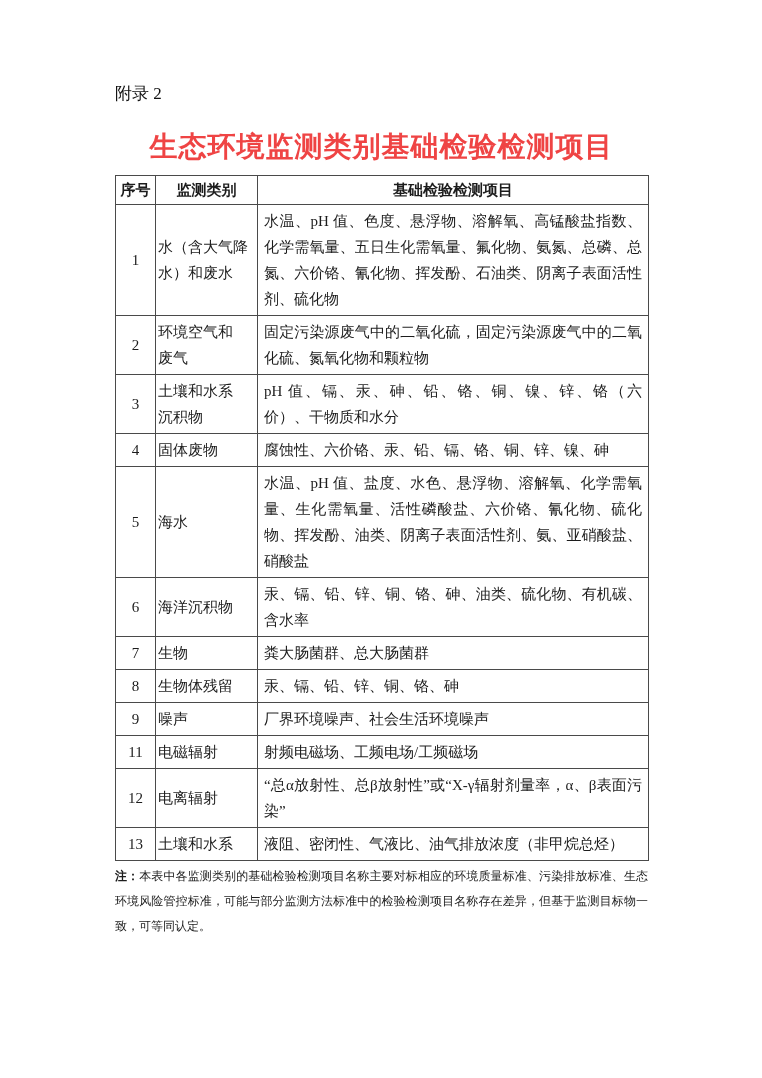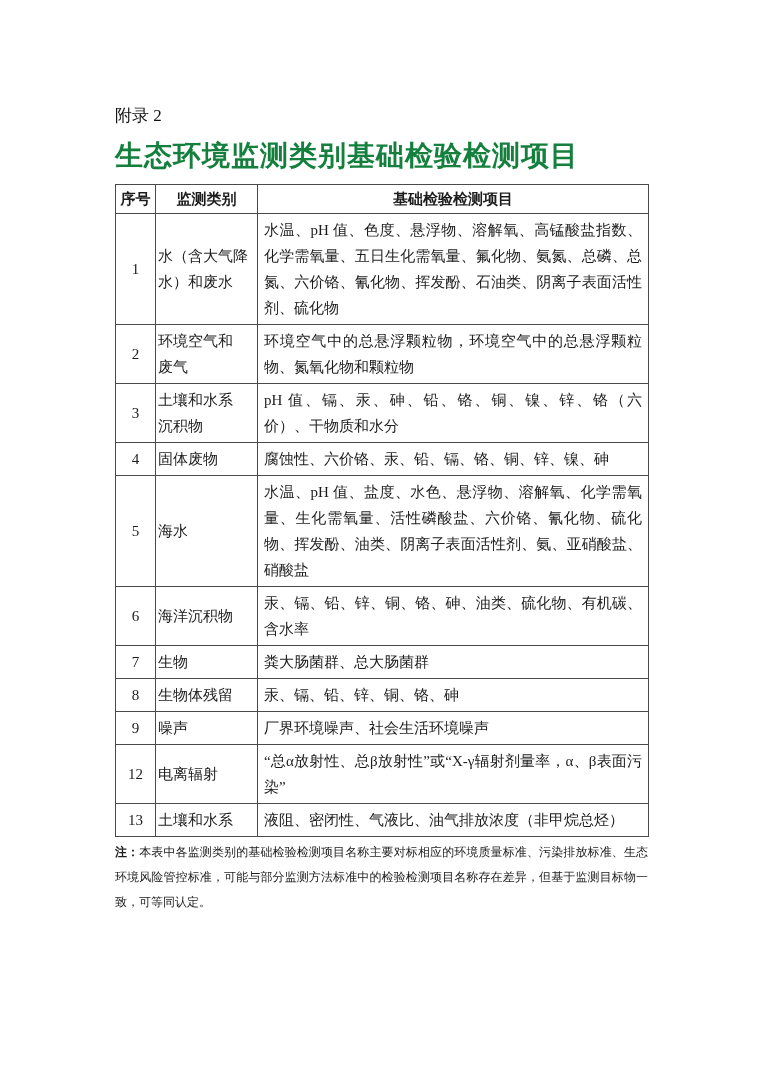--- a/index.html
+++ b/index.html
@@ -9,36 +9,36 @@
     width: 762px;
     height: 1078px;
     background: #ffffff;
     color: #1a1a1a;
     font-family: "Liberation Serif", "DejaVu Serif", serif;
     overflow: hidden;
   }
   .content {
     position: absolute;
     left: 115px;
-    top: 104px;
+    top: 82px;
     width: 533px;
   }
   .appendix-label {
     font-size: 17px;
     line-height: 24px;
     color: #111;
   }
   .doc-title {
-    margin-top: 10px;
+    margin-top: 23px;
     font-size: 28px;
     font-weight: bold;
     letter-spacing: 1px;
-    text-align: left;
+    text-align: center;
     line-height: 36px;
-    color: #15803d;
+    color: #ef4444;
     white-space: nowrap;
   }
   table.monitoring-table {
     margin-top: 10px;
     width: 533px;
     border-collapse: collapse;
     table-layout: fixed;
   }
   .monitoring-table th,
   .monitoring-table td {
@@ -105,21 +105,21 @@
         <tr>
           <td class="cell-serial">1</td>
           <td class="cell-category">水（含大气降
 水）和废水</td>
           <td class="cell-items">水温、pH 值、色度、悬浮物、溶解氧、高锰酸盐指数、化学需氧量、五日生化需氧量、氟化物、氨氮、总磷、总氮、六价铬、氰化物、挥发酚、石油类、阴离子表面活性剂、硫化物</td>
         </tr>
         <tr>
           <td class="cell-serial">2</td>
           <td class="cell-category">环境空气和
 废气</td>
-          <td class="cell-items">环境空气中的总悬浮颗粒物，环境空气中的总悬浮颗粒物、氮氧化物和颗粒物</td>
+          <td class="cell-items">固定污染源废气中的二氧化硫，固定污染源废气中的二氧化硫、氮氧化物和颗粒物</td>
         </tr>
         <tr>
           <td class="cell-serial">3</td>
           <td class="cell-category">土壤和水系
 沉积物</td>
           <td class="cell-items">pH 值、镉、汞、砷、铅、铬、铜、镍、锌、铬（六价）、干物质和水分</td>
         </tr>
         <tr>
           <td class="cell-serial">4</td>
           <td class="cell-category">固体废物</td>
@@ -144,20 +144,25 @@
           <td class="cell-serial">8</td>
           <td class="cell-category">生物体残留</td>
           <td class="cell-items">汞、镉、铅、锌、铜、铬、砷</td>
         </tr>
         <tr>
           <td class="cell-serial">9</td>
           <td class="cell-category">噪声</td>
           <td class="cell-items">厂界环境噪声、社会生活环境噪声</td>
         </tr>
         <tr>
+          <td class="cell-serial">11</td>
+          <td class="cell-category">电磁辐射</td>
+          <td class="cell-items">射频电磁场、工频电场/工频磁场</td>
+        </tr>
+        <tr>
           <td class="cell-serial">12</td>
           <td class="cell-category">电离辐射</td>
           <td class="cell-items">“总α放射性、总β放射性”或“X-γ辐射剂量率，α、β表面污染”</td>
         </tr>
         <tr>
           <td class="cell-serial">13</td>
           <td class="cell-category">土壤和水系</td>
           <td class="cell-items">液阻、密闭性、气液比、油气排放浓度（非甲烷总烃）</td>
         </tr>
       </tbody>

